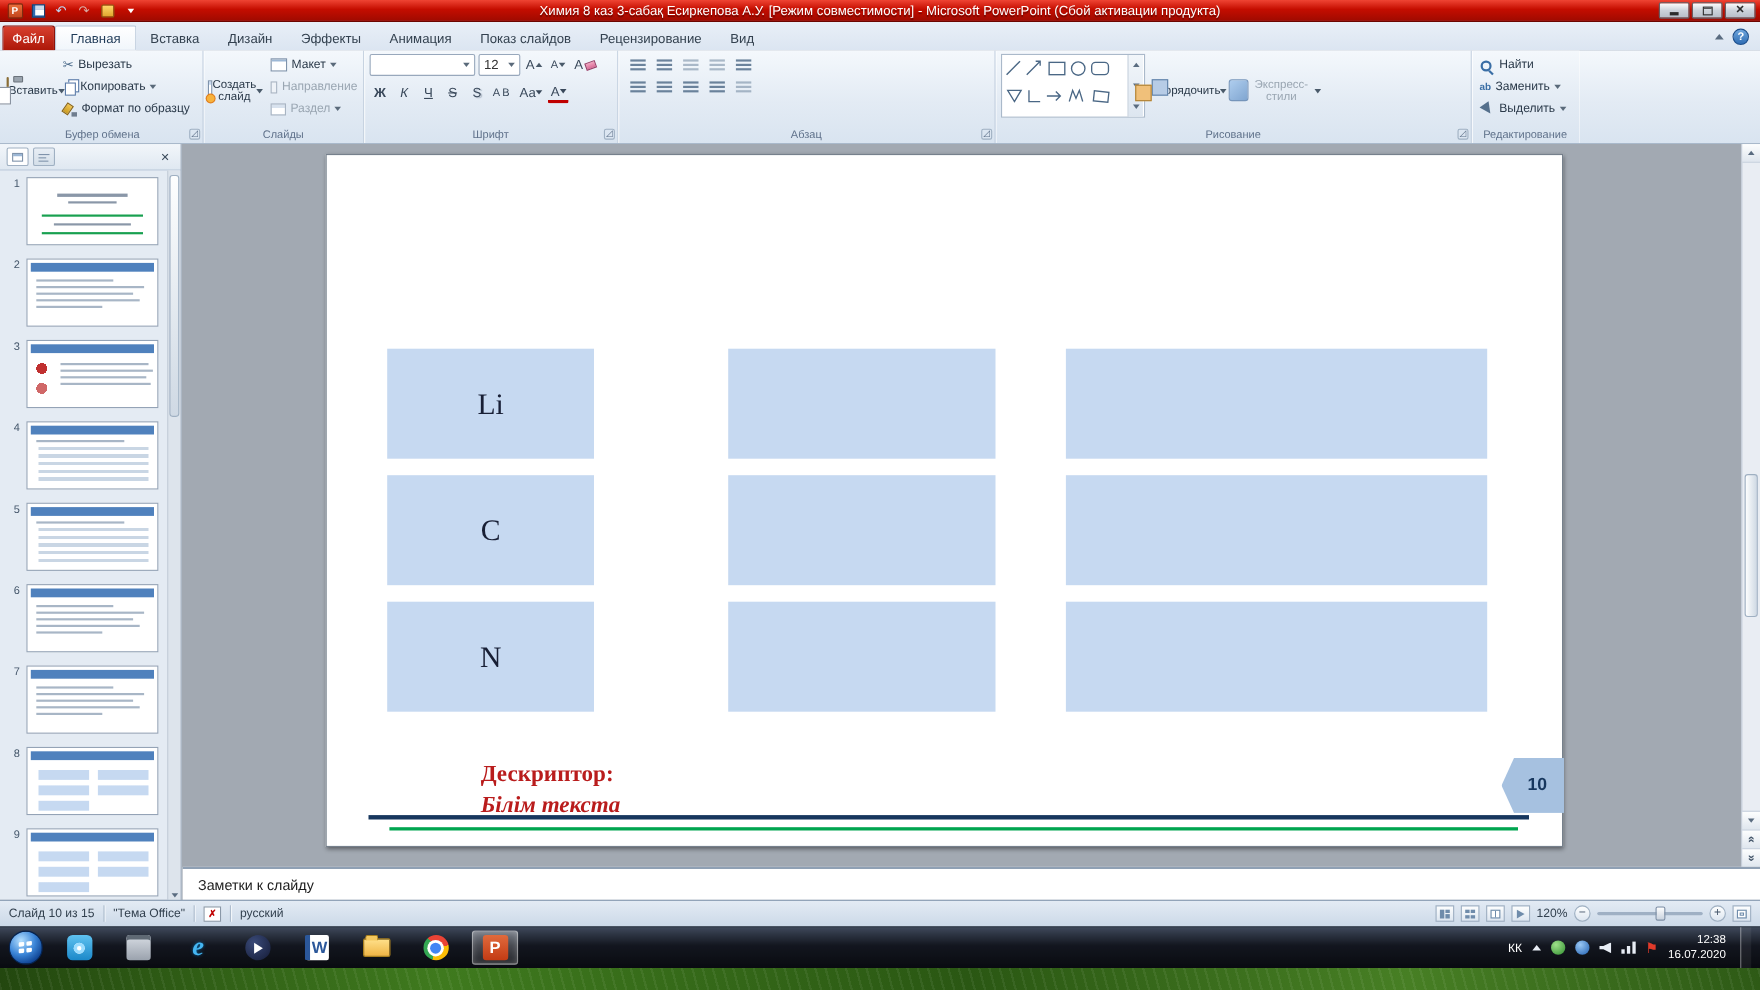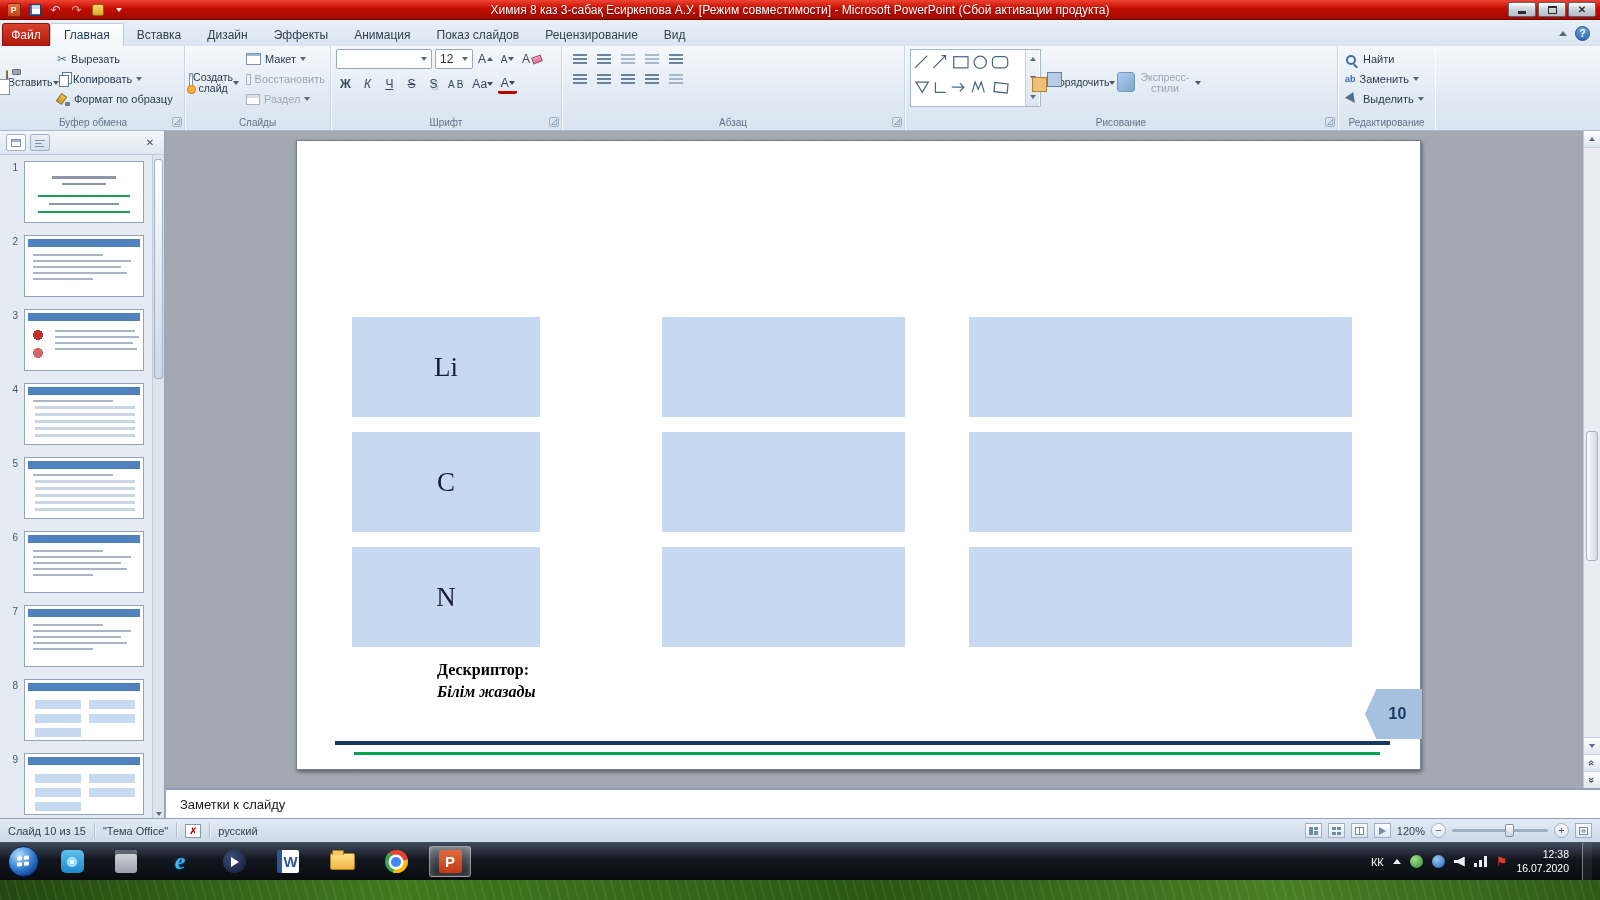--- a/index.html
+++ b/index.html
@@ -158,21 +158,21 @@
 .editor{position:absolute;left:166px;right:17px;top:0;height:657px}
 .slide{position:relative;width:1125px;height:630px;margin:9px 0 0 130px;background:#fff;border:1px solid #76808c;box-shadow:1px 2px 4px rgba(0,0,0,.45);font-family:"Liberation Serif","DejaVu Serif",serif}
 .band{position:absolute;left:0;top:32px;width:100%;height:50px;background:linear-gradient(#5585bf,#456fa6);display:flex;align-items:center;justify-content:center}
 .band-title{color:#fff;font-weight:bold;font-size:30px;letter-spacing:.5px}
 .task{position:absolute;left:62px;top:96px;width:1020px;font-size:24px;line-height:1.4;color:#111}
 .task b{font-weight:bold}
 .ebox{position:absolute;height:100px;background:#c6d9f1;display:flex;align-items:center;justify-content:center}
 .r1{top:176px}.r2{top:291px}.r3{top:406px}
 .c1{left:55px;width:188px}.c2{left:365px;width:243px}.c3{left:672px;width:383px}
 .elabel{font-size:27px;color:#181f35}
-.descriptor{position:absolute;left:140px;top:518px;font-size:16px;line-height:1.35;color:#000000}
+.descriptor{position:absolute;left:140px;top:548px;font-size:21px;line-height:1.35;color:#b91c1c}
 .d1{font-weight:bold}
 .d2{font-weight:bold;font-style:italic}
 .page-tab{position:absolute;left:1068px;top:548px;width:57px;height:50px;background:#a6c1e0;clip-path:polygon(0 50%,20% 0,100% 0,100% 100%,20% 100%);display:flex;align-items:center;justify-content:center}
 .page-num{font-family:"Liberation Sans",sans-serif;font-weight:bold;font-size:16px;color:#17375e;margin-left:8px}
 .line-navy{position:absolute;left:38px;top:600px;width:1055px;height:4px;background:#17375e}
 .line-green{position:absolute;left:57px;top:611px;width:1026px;height:3px;background:#00a550}
 
 .vscroll{position:absolute;right:0;top:0;width:17px;height:657px;background:#e9edf3;border-left:1px solid #c0cad6}
 .sbtn{height:17px;display:flex;align-items:center;justify-content:center;background:linear-gradient(#fdfefe,#dfe6ee);border-bottom:1px solid #c8d2de}
 .sthumb{position:absolute;left:2px;right:2px;top:300px;height:130px;background:linear-gradient(90deg,#fdfefe,#cfd9e4);border:1px solid #9fb0c2;border-radius:3px}
@@ -332,21 +332,21 @@
         <span class="da"></span>
       </div>
       <div class="scol" style="left:58px;right:2px">
         <div class="srow">
             <span class="ic-layout"></span>
             <span>Макет</span>
             <span class="da"></span>
           </div>
         <div class="srow dis">
             <span class="ic-reset"></span>
-            <span>Восстановить</span>
+            <span>Направление</span>
           </div>
         <div class="srow dis">
             <span class="ic-section"></span>
             <span>Раздел</span>
             <span class="da"></span>
           </div>
       </div>
       <div class="rlabel">Слайды</div>
     </div>
 
@@ -571,21 +571,21 @@
         <div class="ebox r2 c3"></div>
 
         <div class="ebox r3 c1">
             <span class="elabel">N</span>
           </div>
         <div class="ebox r3 c2"></div>
         <div class="ebox r3 c3"></div>
 
         <div class="descriptor">
           <div class="d1">Дескриптор:</div>
-          <div class="d2">Білім жазады</div>
+          <div class="d2">Білім текста</div>
         </div>
 
         <div class="page-tab">
           <span class="page-num">10</span>
         </div>
         <div class="line-navy"></div>
         <div class="line-green"></div>
       </div>
     </div>
 

